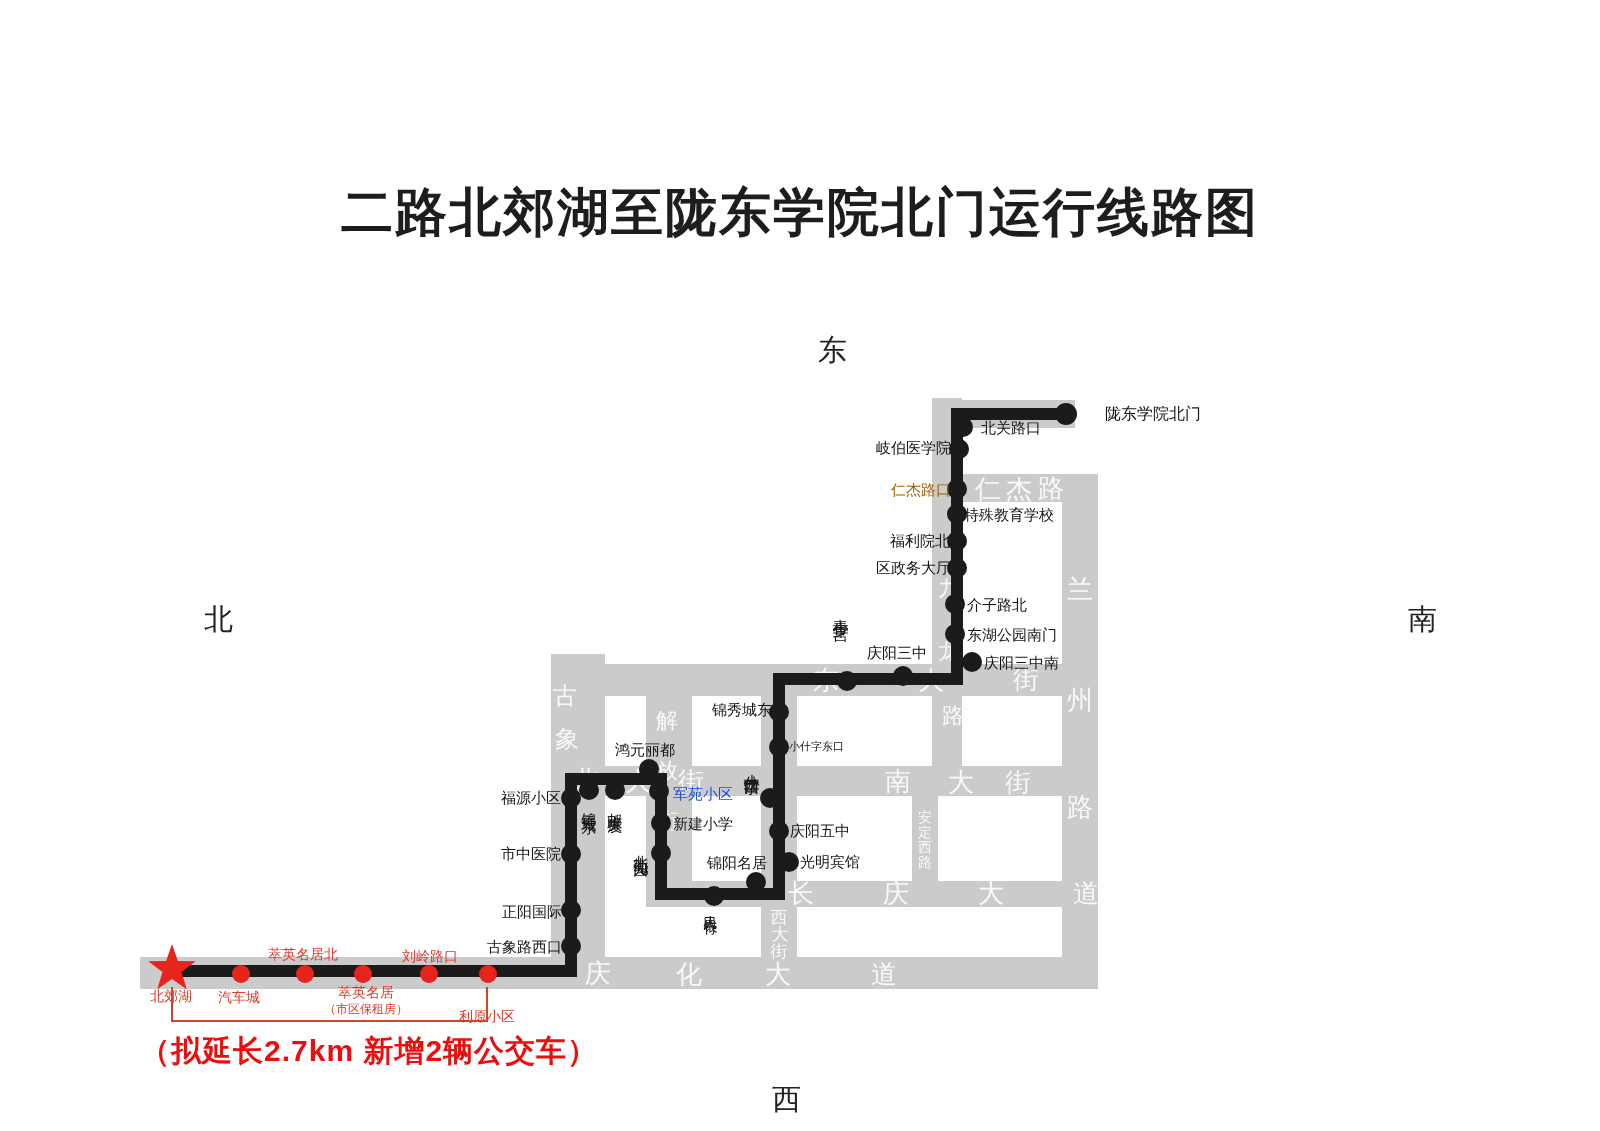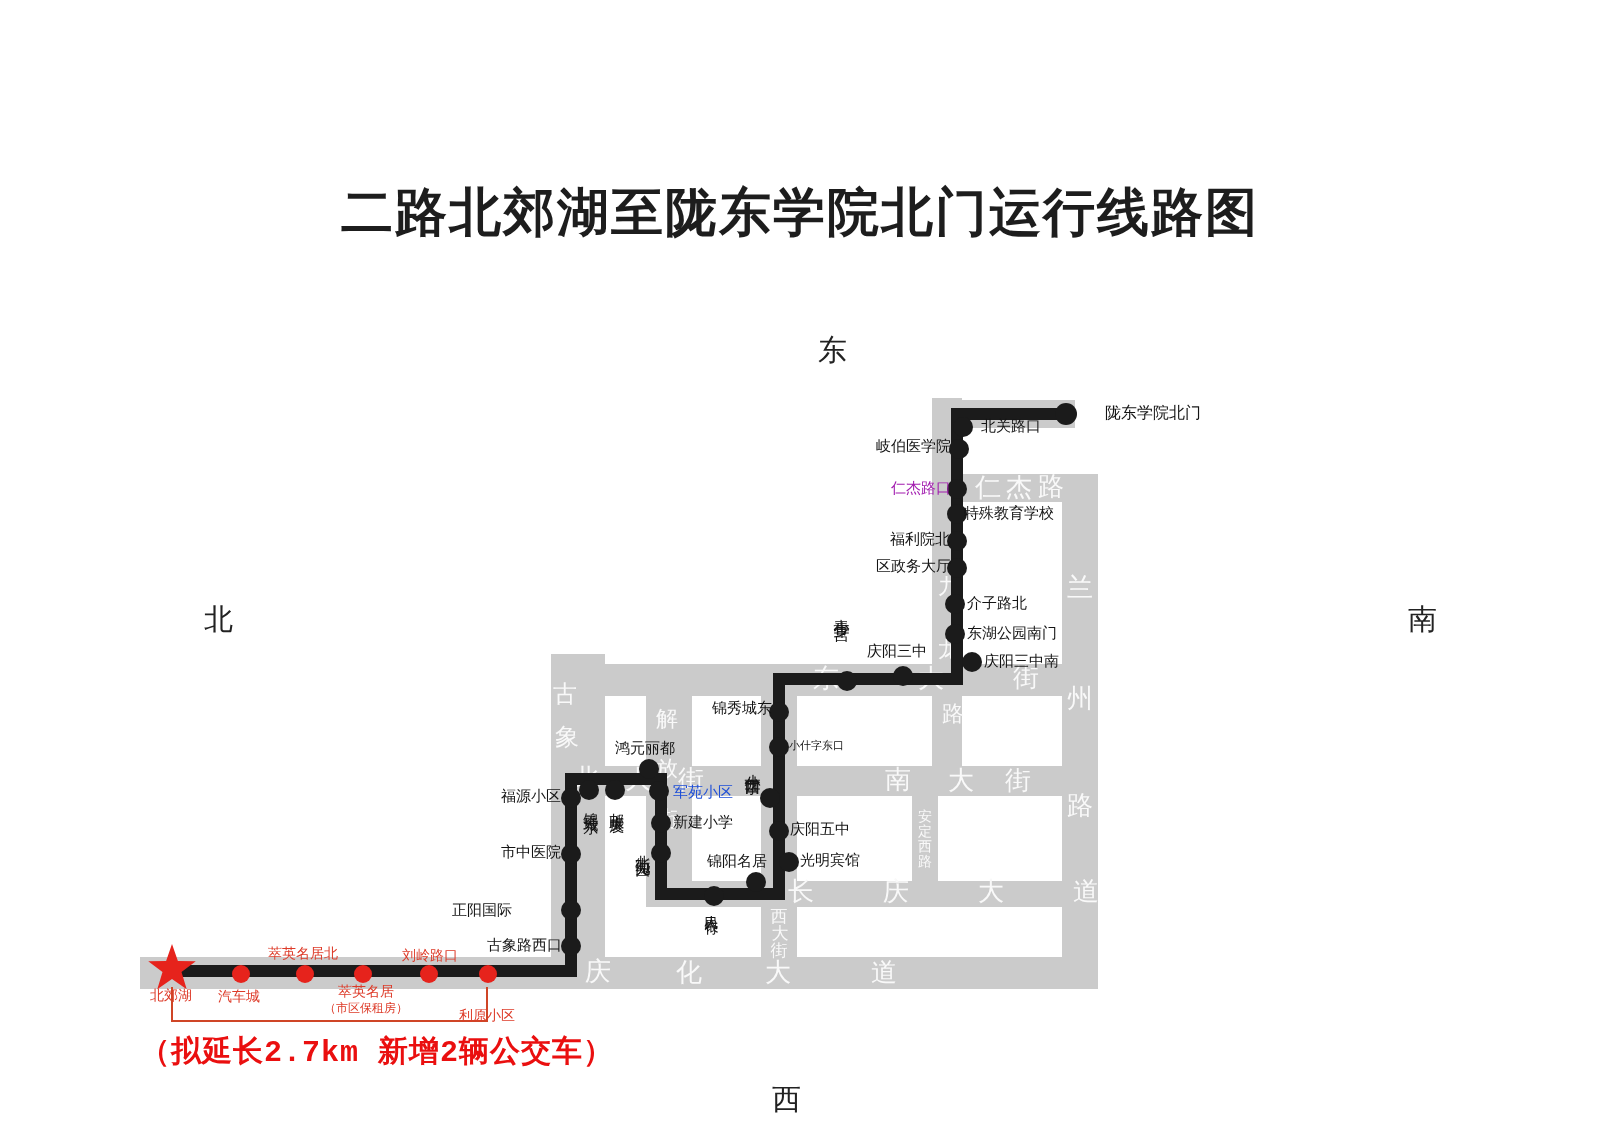--- a/index.html
+++ b/index.html
@@ -1,18 +1,18 @@
 <!DOCTYPE html>
 <html><head>
 <meta charset="utf-8">
 <style>
   html,body{margin:0;padding:0;background:#ffffff;}
   .canvas{
     position:relative;width:1600px;height:1131px;background:#ffffff;overflow:hidden;
-    font-family:Liberation Mono, monospace;
+    font-family:Liberation Sans, sans-serif;
   }
   .title{
     position:absolute;left:0;top:178px;width:1600px;text-align:center;
     font-size:52px;font-weight:bold;color:#1d1d1d;letter-spacing:2px;white-space:nowrap;
   }
   .compass{position:absolute;font-size:29px;color:#222;font-weight:500;}
   .compass.east{left:818px;top:331px;}
   .compass.west{left:772px;top:1080px;}
   .compass.north{left:204px;top:600px;}
   .compass.south{left:1408px;top:600px;}
@@ -108,21 +108,21 @@
       <div class="route-seg" style="left: 565px; top: 773px; width: 102px; height: 12px; background: rgb(27, 27, 27);"></div>
       <div class="route-seg" style="left: 565px; top: 773px; width: 12px; height: 204px; background: rgb(27, 27, 27);"></div>
       <div class="route-seg" style="left: 166px; top: 965px; width: 411px; height: 12px; background: rgb(27, 27, 27);"></div>
       <div class="stop-dot" style="left: 1055px; top: 403px; width: 22px; height: 22px; background: rgb(27, 27, 27);"></div>
       <div class="stop-label" style="font-size: 16px; color: rgb(20, 20, 20); top: 405px; left: 1082px; padding-left: 23px;">陇东学院北门</div>
       <div class="stop-dot" style="left: 953px; top: 417px; width: 20px; height: 20px; background: rgb(27, 27, 27);"></div>
       <div class="stop-label" style="font-size: 15px; color: rgb(20, 20, 20); top: 418.5px; left: 981px;">北关路口</div>
       <div class="stop-dot" style="left: 949px; top: 439px; width: 20px; height: 20px; background: rgb(27, 27, 27);"></div>
       <div class="stop-label" style="font-size: 15px; color: rgb(20, 20, 20); top: 438.5px; right: 649px;">岐伯医学院</div>
       <div class="stop-dot" style="left: 947px; top: 479px; width: 20px; height: 20px; background: rgb(27, 27, 27);"></div>
-      <div class="stop-label" style="font-size: 15px; color: #a21caf; top: 480.5px; right: 649px;">仁杰路口</div>
+      <div class="stop-label" style="font-size: 15px; color: #a16207; top: 480.5px; right: 649px;">仁杰路口</div>
       <div class="stop-dot" style="left: 947px; top: 504px; width: 20px; height: 20px; background: rgb(27, 27, 27);"></div>
       <div class="stop-label" style="font-size: 15px; color: rgb(20, 20, 20); top: 505.5px; left: 964px;">特殊教育学校</div>
       <div class="stop-dot" style="left: 947px; top: 531px; width: 20px; height: 20px; background: rgb(27, 27, 27);"></div>
       <div class="stop-label" style="font-size: 15px; color: rgb(20, 20, 20); top: 531.5px; right: 650px;">福利院北</div>
       <div class="stop-dot" style="left: 947px; top: 558px; width: 20px; height: 20px; background: rgb(27, 27, 27);"></div>
       <div class="stop-label" style="font-size: 15px; color: rgb(20, 20, 20); top: 558.5px; right: 649px;">区政务大厅</div>
       <div class="stop-dot" style="left: 945px; top: 594px; width: 20px; height: 20px; background: rgb(27, 27, 27);"></div>
       <div class="stop-label" style="font-size: 15px; color: rgb(20, 20, 20); top: 595.5px; left: 967px;">介子路北</div>
       <div class="stop-dot" style="left: 945px; top: 624px; width: 20px; height: 20px; background: rgb(27, 27, 27);"></div>
       <div class="stop-label" style="font-size: 15px; color: rgb(20, 20, 20); top: 625.5px; left: 967px;">东湖公园南门</div>
@@ -156,21 +156,21 @@
       <div class="stop-label center" style="font-size: 15px; color: rgb(20, 20, 20); top: 740.5px; left: 645px;">鸿元丽都</div>
       <div class="stop-dot" style="left: 605px; top: 780px; width: 20px; height: 20px; background: rgb(27, 27, 27);"></div>
       <div class="stop-label vertical" style="font-size: 15px; color: rgb(20, 20, 20); left: 606.5px; top: 801px;">邮政大厦</div>
       <div class="stop-dot" style="left: 579px; top: 780px; width: 20px; height: 20px; background: rgb(27, 27, 27);"></div>
       <div class="stop-label vertical" style="font-size: 15px; color: rgb(20, 20, 20); left: 580.5px; top: 801px;">锦秀城东</div>
       <div class="stop-dot" style="left: 561px; top: 788px; width: 20px; height: 20px; background: rgb(27, 27, 27);"></div>
       <div class="stop-label" style="font-size: 15px; color: rgb(20, 20, 20); top: 788.5px; right: 1039px;">福源小区</div>
       <div class="stop-dot" style="left: 561px; top: 844px; width: 20px; height: 20px; background: rgb(27, 27, 27);"></div>
       <div class="stop-label" style="font-size: 15px; color: rgb(20, 20, 20); top: 844.5px; right: 1039px;">市中医院</div>
       <div class="stop-dot" style="left: 561px; top: 900px; width: 20px; height: 20px; background: rgb(27, 27, 27);"></div>
-      <div class="stop-label" style="font-size: 15px; color: rgb(20, 20, 20); top: 902.5px; right: 1088px;">正阳国际</div>
+      <div class="stop-label" style="font-size: 15px; color: rgb(20, 20, 20); top: 902.5px; right: 1038px;">正阳国际</div>
       <div class="stop-dot" style="left: 561px; top: 936px; width: 20px; height: 20px; background: rgb(27, 27, 27);"></div>
       <div class="stop-label" style="font-size: 15px; color: rgb(20, 20, 20); top: 937.5px; right: 1038px;">古象路西口</div>
       <div class="star-wrap" style="left: 146px; top: 943px;"><svg width="52" height="52">
           <polygon points="26.0,1.0 31.9,17.9 49.8,18.3 35.5,29.1 40.7,46.2 26.0,36.0 11.3,46.2 16.5,29.1 2.2,18.3 20.1,17.9" fill="#e6231c"></polygon>
         </svg></div>
       <div class="stop-label center" style="font-size: 14px; color: rgb(221, 58, 40); top: 988px; left: 171px;">北郊湖</div>
       <div class="stop-dot" style="left: 232px; top: 965px; width: 18px; height: 18px; background: rgb(230, 35, 28);"></div>
       <div class="stop-label center" style="font-size: 14px; color: rgb(221, 58, 40); top: 989px; left: 239px;">汽车城</div>
       <div class="stop-dot" style="left: 296px; top: 965px; width: 18px; height: 18px; background: rgb(230, 35, 28);"></div>
       <div class="stop-label center" style="font-size: 14px; color: rgb(221, 58, 40); top: 946px; left: 303px;">萃英名居北</div>

